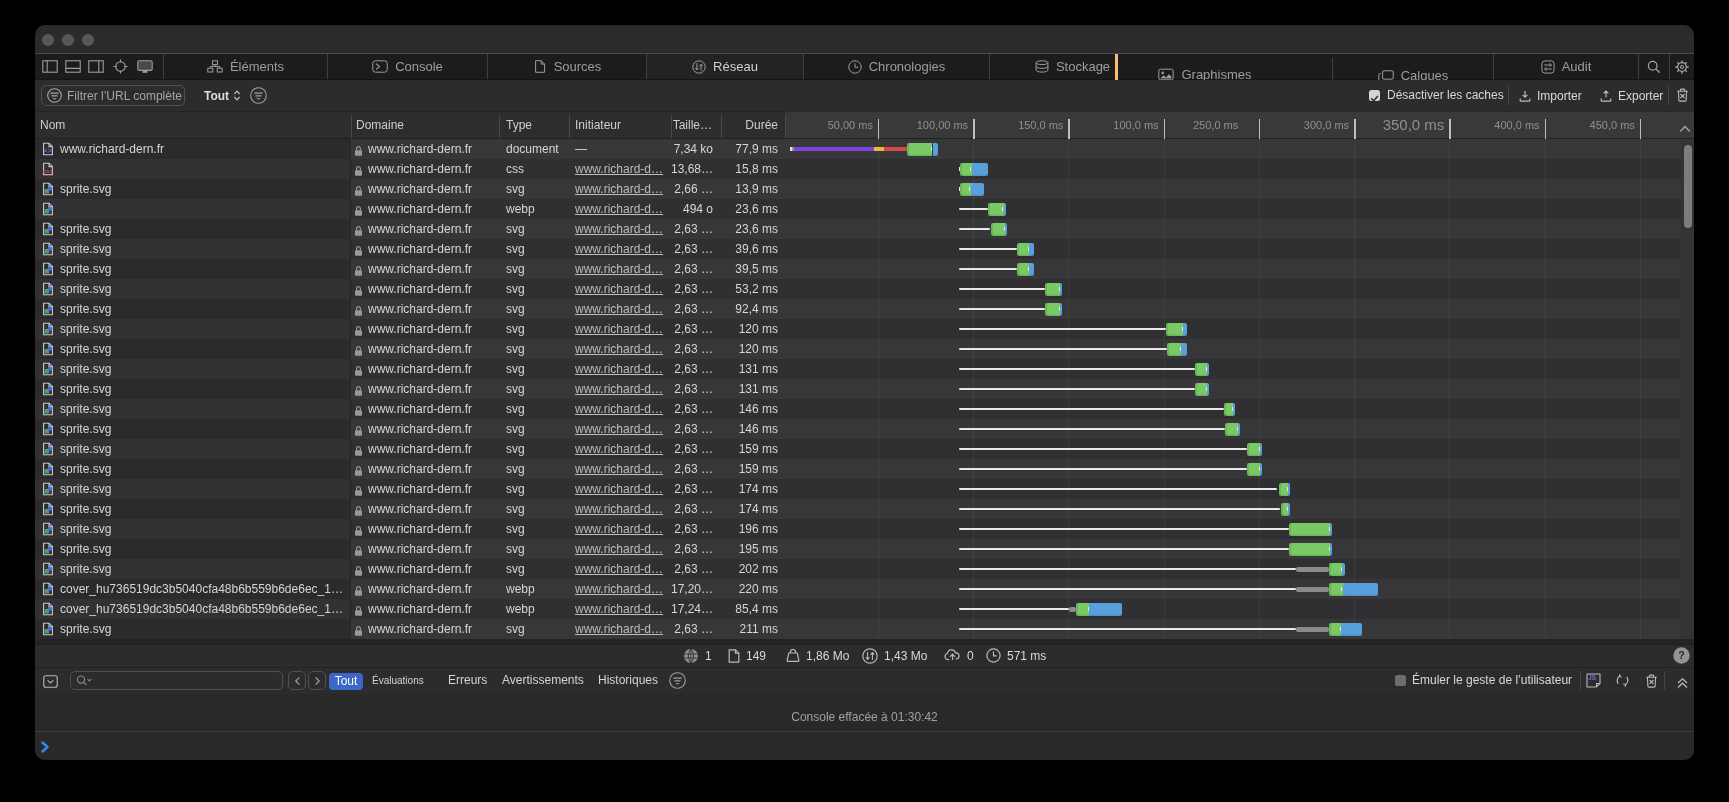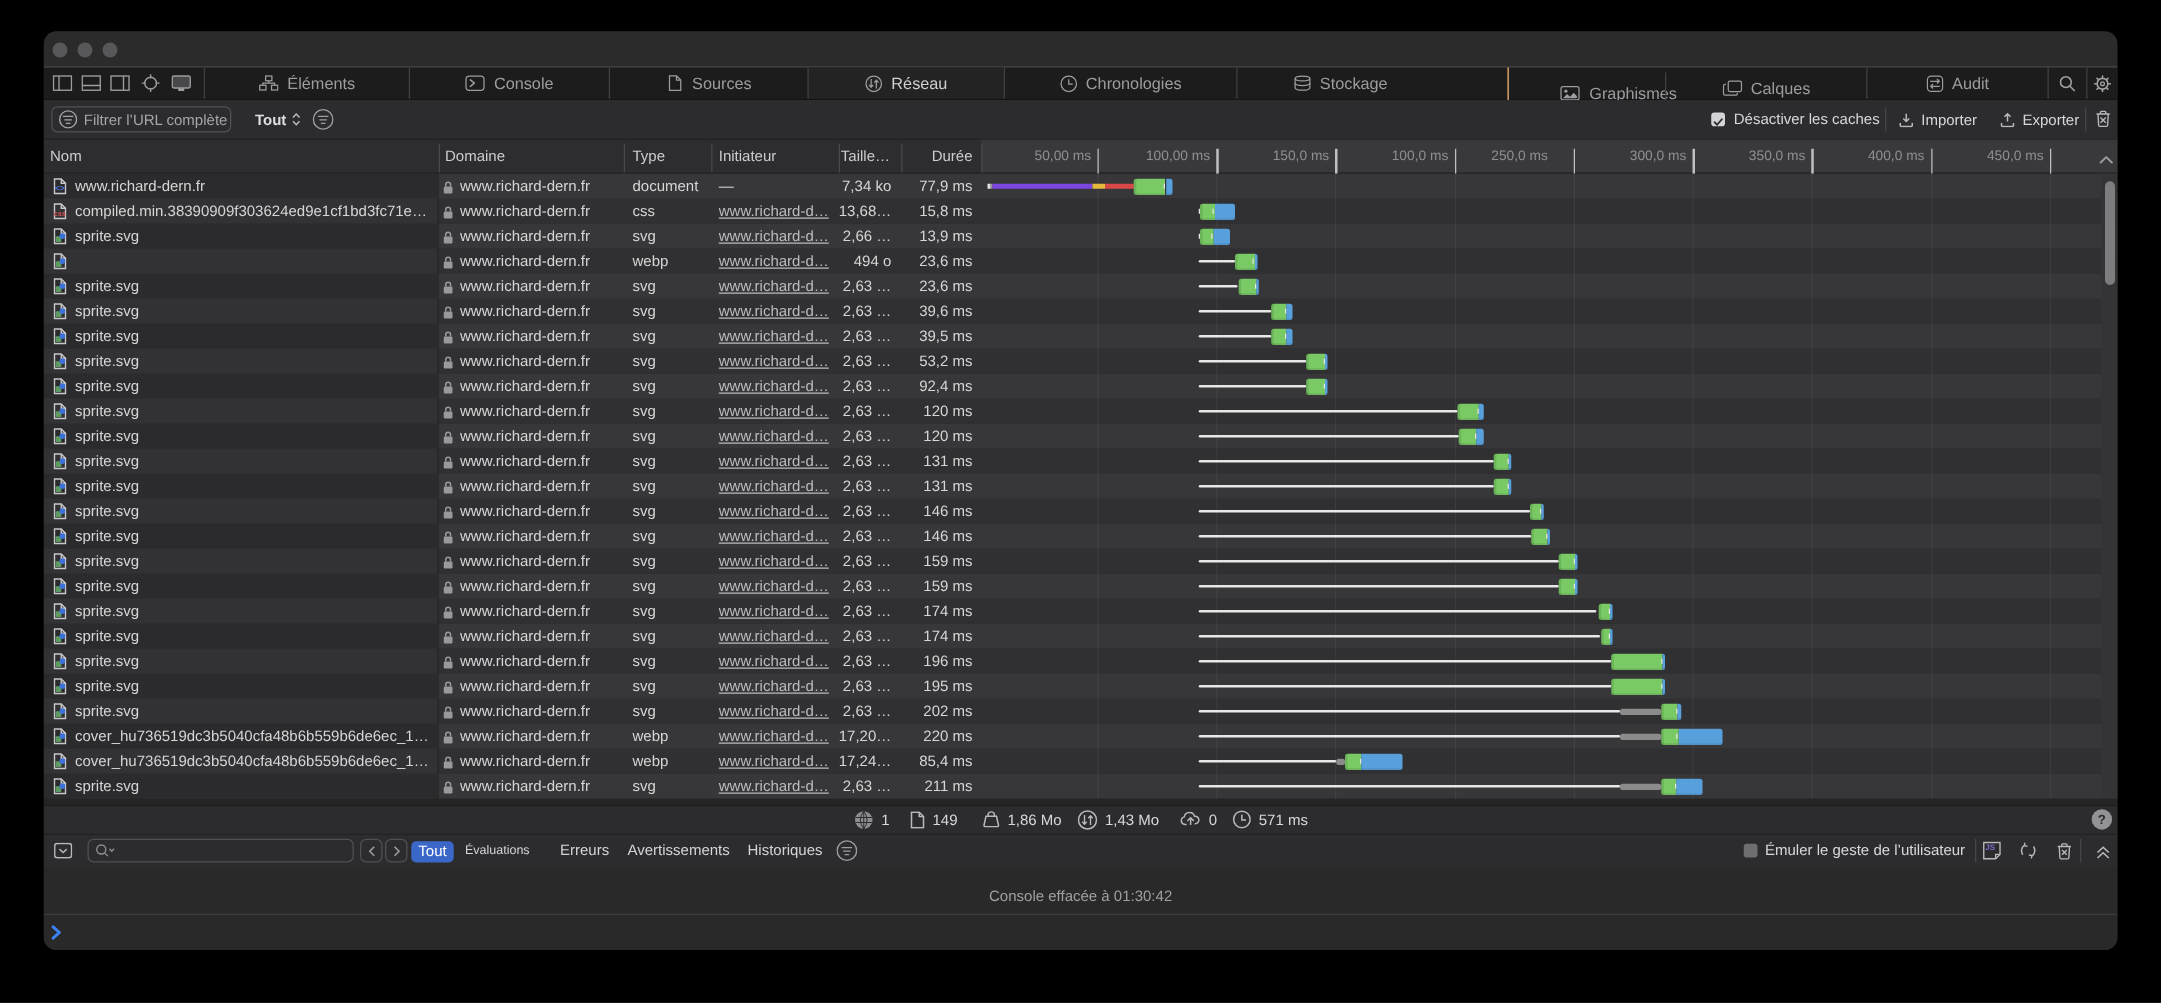--- a/index.html
+++ b/index.html
@@ -74,29 +74,29 @@
         <span>Chronologies</span>
       </div>
       <div class="abs" style="left:954px;top:0;width:166px;height:25px;background:transparent;border-left:1px solid #404042;display:flex;align-items:center;justify-content:center;gap:7px;color:#9d9da0;font-size:13px">
         <svg width="14" height="13" viewBox="0 0 14 13">
           <ellipse cx="7" cy="2.7" rx="5.9" ry="1.9" fill="none" stroke="#9d9da0"></ellipse>
           <path d="M1.1 2.7 v7.4 c0 1.1 2.6 2 5.9 2 s5.9 -0.9 5.9 -2 V2.7" fill="none" stroke="#9d9da0"></path>
           <path d="M1.1 6.4 c0 1.1 2.6 2 5.9 2 s5.9 -0.9 5.9 -2" fill="none" stroke="#9d9da0"></path>
         </svg>
         <span>Stockage</span>
       </div>
-      <div class="abs" style="left:1171px;top:0;width:177px;height:41px;background:transparent;border-left:1px solid #fdba74;display:flex;align-items:center;justify-content:center;gap:7px;color:#9d9da0;font-size:13px">
+      <div class="abs" style="left:1080px;top:0;width:177px;height:41px;background:transparent;border-left:3px solid #fdba74;display:flex;align-items:center;justify-content:center;gap:7px;color:#9d9da0;font-size:13px">
         <svg width="16" height="13" viewBox="0 0 16 13">
           <rect x="0.8" y="1.2" width="14.4" height="10.6" rx="1.6" fill="none" stroke="#9d9da0"></rect>
           <circle cx="4.7" cy="4.9" r="1.3" fill="#9d9da0"></circle>
           <path d="M2.4 10.6 l3.3 -3.4 2.3 2.2 3 -3.2 2.6 2.8 v0.6 a1 1 0 0 1 -1 1 z" fill="#9d9da0"></path>
         </svg>
         <span>Graphismes</span>
       </div>
-      <div class="abs" style="left:1297px;top:4px;width:161px;height:25px;background:transparent;border-left:1px solid #404042;display:flex;align-items:center;justify-content:center;gap:7px;color:#9d9da0;font-size:13px">
+      <div class="abs" style="left:1297px;top:4px;width:161px;height:25px;background:transparent;border-left:1px solid #404042;display:flex;align-items:flex-end;justify-content:center;gap:7px;color:#9d9da0;font-size:13px">
         <svg width="16" height="13" viewBox="0 0 16 13">
           <rect x="4.6" y="0.8" width="10.6" height="8.4" rx="1.2" fill="none" stroke="#9d9da0"></rect>
           <path d="M2.7 3.5 H2 a1.2 1.2 0 0 0 -1.2 1.2 v6.2 A1.2 1.2 0 0 0 2 12.1 h8.6 a1.2 1.2 0 0 0 1.2 -1.2 v-0.7" fill="none" stroke="#9d9da0"></path>
         </svg>
         <span>Calques</span>
       </div>
       <div class="abs" style="left:1458px;top:0;width:145px;height:25px;background:transparent;border-left:1px solid #404042;display:flex;align-items:center;justify-content:center;gap:7px;color:#9d9da0;font-size:13px">
         <svg width="14" height="14" viewBox="0 0 14 14">
           <rect x="0.9" y="0.9" width="12.2" height="12.2" rx="3" fill="none" stroke="#9d9da0"></rect>
           <path d="M3.2 5 h7.2 m-1.8 -1.8 L10.4 5 L8.6 6.8" fill="none" stroke="#9d9da0"></path>
@@ -185,21 +185,21 @@
     <div class="abs" style="left:848.14px;top:86px;width:85px;height:28px;line-height:28px;color:#909093;font-size:11px;text-align:right">100,00 ms</div>
     <div class="abs" style="left:938.14px;top:94px;width:1.5px;height:20px;background:#bfbfc1"></div>
     <div class="abs" style="left:943.3799999999999px;top:86px;width:85px;height:28px;line-height:28px;color:#909093;font-size:11px;text-align:right">150,0 ms</div>
     <div class="abs" style="left:1033.3799999999999px;top:94px;width:1.5px;height:20px;background:#bfbfc1"></div>
     <div class="abs" style="left:1038.62px;top:86px;width:85px;height:28px;line-height:28px;color:#909093;font-size:11px;text-align:right">100,0 ms</div>
     <div class="abs" style="left:1128.62px;top:94px;width:1.5px;height:20px;background:#bfbfc1"></div>
     <div class="abs" style="left:1158px;top:86px;width:85px;height:28px;line-height:28px;color:#909093;font-size:11px;">250,0 ms</div>
     <div class="abs" style="left:1223.86px;top:94px;width:1.5px;height:20px;background:#bfbfc1"></div>
     <div class="abs" style="left:1229.1px;top:86px;width:85px;height:28px;line-height:28px;color:#909093;font-size:11px;text-align:right">300,0 ms</div>
     <div class="abs" style="left:1319.1px;top:94px;width:1.5px;height:20px;background:#bfbfc1"></div>
-    <div class="abs" style="left:1324.34px;top:86px;width:85px;height:28px;line-height:28px;color:#909093;font-size:11px;text-align:right">350,0 ms</div>
+    <div class="abs" style="left:1324.34px;top:86px;width:85px;height:28px;line-height:28px;color:#909093;font-size:15px;text-align:right">350,0 ms</div>
     <div class="abs" style="left:1414.34px;top:94px;width:1.5px;height:20px;background:#bfbfc1"></div>
     <div class="abs" style="left:1419.58px;top:86px;width:85px;height:28px;line-height:28px;color:#909093;font-size:11px;text-align:right">400,0 ms</div>
     <div class="abs" style="left:1509.58px;top:94px;width:1.5px;height:20px;background:#bfbfc1"></div>
     <div class="abs" style="left:1514.82px;top:86px;width:85px;height:28px;line-height:28px;color:#909093;font-size:11px;text-align:right">450,0 ms</div>
     <div class="abs" style="left:1604.82px;top:94px;width:1.5px;height:20px;background:#bfbfc1"></div>
     <div class="abs" style="left:1644px;top:94px"><svg width="12" height="8" viewBox="0 0 12 8">
         <path d="M1.5 6 L6 1.7 L10.5 6" fill="none" stroke="#9c9c9e" stroke-width="1.6" stroke-linecap="round" stroke-linejoin="round"></path>
       </svg></div>
     <div class="abs" style="left:0;top:114px;width:1659px;height:20px;background:#373739"></div>
     <div class="abs" style="left:0;top:114px;width:315px;height:20px;background:#2b2b2d"></div>
@@ -274,21 +274,20 @@
     <div class="abs" style="left:333px;top:114px;height:20px;line-height:20px;color:#d6d6d7;font-size:12px">www.richard-dern.fr</div>
     <div class="abs" style="left:471px;top:114px;height:20px;line-height:20px;color:#d6d6d7;font-size:12px">document</div>
     <div class="abs" style="left:540px;top:114px;height:20px;line-height:20px;color:#d6d6d7;font-size:12px">—</div>
     <div class="abs" style="left:597px;top:114px;width:81px;height:20px;line-height:20px;color:#d6d6d7;font-size:12px;text-align:right">7,34 ko</div>
     <div class="abs" style="left:662px;top:114px;width:81px;height:20px;line-height:20px;color:#d6d6d7;font-size:12px;text-align:right">77,9 ms</div>
     <div class="abs" style="left:7px;top:137px"><svg width="12" height="14" viewBox="0 0 12 14">
         <path d="M1.6 1.2 h5.4 l3.4 3.4 v8.2 h-8.8 z" fill="none" stroke="#c9c9cb" stroke-width="1.1"></path>
         <path d="M7 1.2 v3.4 h3.4" fill="none" stroke="#c9c9cb" stroke-width="1.1"></path>
         <text x="5.8" y="11" font-family="Liberation Sans" font-size="5.8" font-weight="bold" fill="#d05050" text-anchor="middle">css</text>
       </svg></div>
-    <div class="abs" style="left:25px;top:134px;width:286px;height:20px;line-height:20px;color:#d6d6d7;font-size:12px;white-space:nowrap;overflow:hidden">compiled.min.38390909f303624ed9e1cf1bd3fc71e…</div>
     <div class="abs" style="left:319px;top:138px"><svg width="9" height="12" viewBox="0 0 9 12">
         <rect x="1" y="5.2" width="7" height="5.6" rx="1" fill="#99999b"></rect>
         <path d="M2.6 5.2 v-1.6 a1.9 1.9 0 0 1 3.8 0 V5.2" fill="none" stroke="#99999b" stroke-width="1.2"></path>
       </svg></div>
     <div class="abs" style="left:333px;top:134px;height:20px;line-height:20px;color:#d6d6d7;font-size:12px">www.richard-dern.fr</div>
     <div class="abs" style="left:471px;top:134px;height:20px;line-height:20px;color:#d6d6d7;font-size:12px">css</div>
     <div class="abs" style="left:540px;top:134px;height:20px;line-height:20px;color:#bcbcbe;font-size:12px;text-decoration:underline">www.richard-d…</div>
     <div class="abs" style="left:597px;top:134px;width:81px;height:20px;line-height:20px;color:#d6d6d7;font-size:12px;text-align:right">13,68…</div>
     <div class="abs" style="left:662px;top:134px;width:81px;height:20px;line-height:20px;color:#d6d6d7;font-size:12px;text-align:right">15,8 ms</div>
     <div class="abs" style="left:7px;top:157px"><svg width="12" height="14" viewBox="0 0 12 14">

